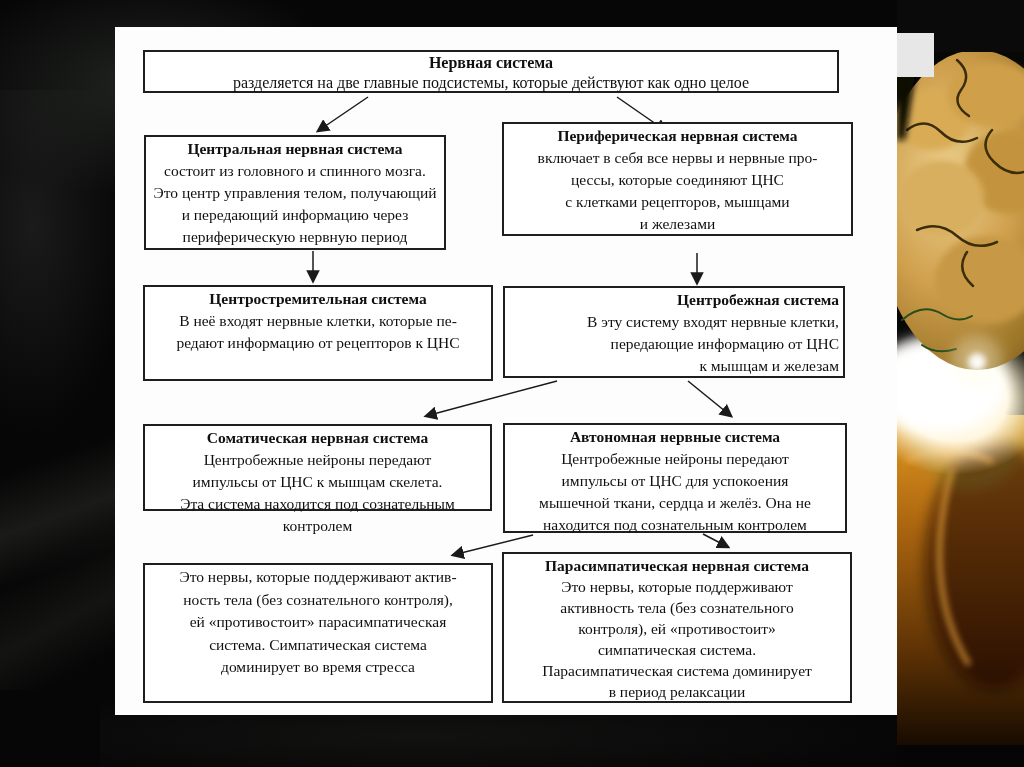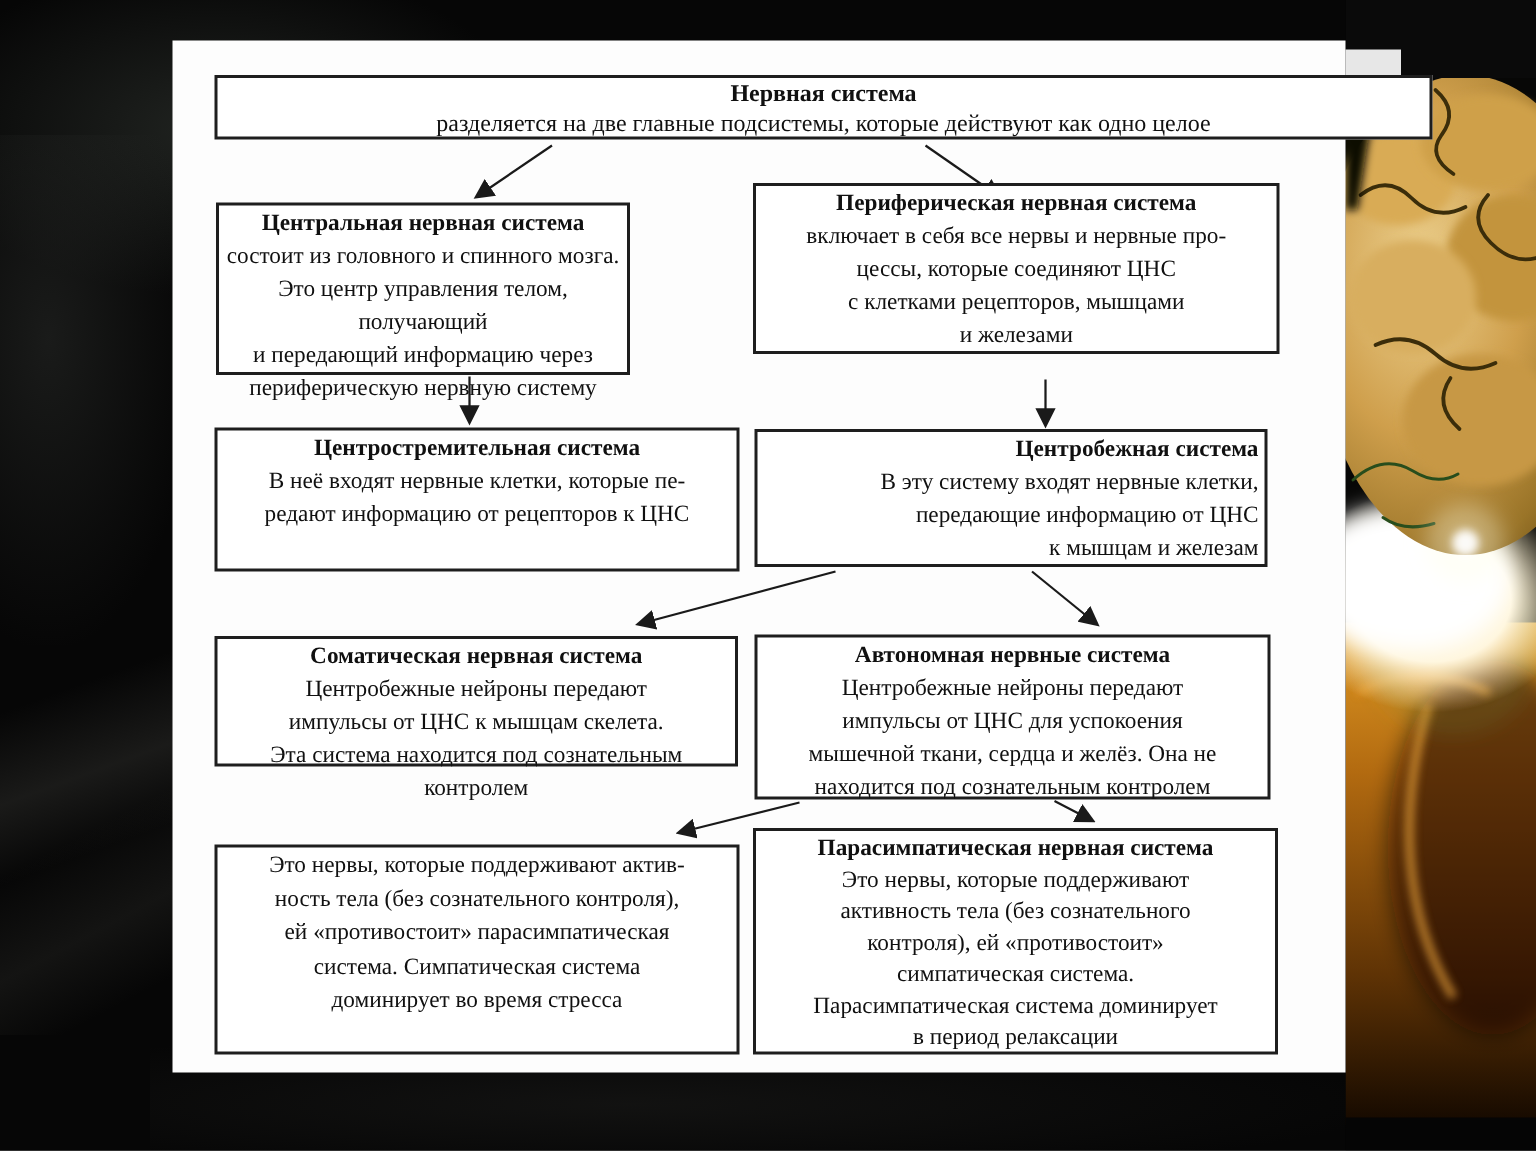--- a/index.html
+++ b/index.html
@@ -28,24 +28,24 @@
 
   
   .panel { position:absolute; left:115px; top:27px; width:782px; height:688px; background:#fdfdfd; }
   .arrows { position:absolute; left:0; top:0; width:782px; height:688px; pointer-events:none; }
 
   .box { position:absolute; background:#ffffff; border:2px solid #1e1e1e; box-sizing:border-box;
          text-align:center; color:#101010; padding:1px 4px; }
   .box .ttl { font-weight:bold; font-size:15.5px; line-height:22px; }
   .box .bdy { font-size:15.5px; line-height:22px; white-space:pre-line; }
 
-  .n1 { left:28px;  top:23px;  width:812px; height:43px; }
+  .n1 { left:28px;  top:23px;  width:696px; height:43px; }
   .n1 .ttl { font-size:16px; line-height:20px; }
   .n1 .bdy { font-size:16px; line-height:20px; }
-  .n2 { left:29px;  top:108px; width:276px; height:115px; }
+  .n2 { left:29px;  top:108px; width:302px; height:115px; }
   .n3 { left:387px; top:95px; width:351px; height:114px; }
   .n4 { left:28px;  top:258px; width:350px; height:96px; }
   .n5 { left:388px; top:259px; width:342px; height:92px;text-align:right; }
   .n6 { left:28px;  top:397px; width:349px; height:87px; }
   .n7 { left:388px; top:396px; width:344px; height:110px; }
   .n8 { left:28px;  top:536px; width:350px; height:140px; }
   .n8 .ttl,.n8 .bdy { line-height:22.5px; }
   .n9 { left:387px; top:525px; width:350px; height:151px; }
   .n9 .ttl,.n9 .bdy { line-height:21px; }
 </style>
@@ -150,21 +150,21 @@
     <div class="box n1">
       <div class="ttl">Нервная система</div>
       <div class="bdy">разделяется на две главные подсистемы, которые действуют как одно целое</div>
     </div>
 
     <div class="box n2">
       <div class="ttl">Центральная нервная система</div>
       <div class="bdy">состоит из головного и спинного мозга.
 Это центр управления телом, получающий
 и передающий информацию через
-периферическую нервную систему</div>
+периферическую нервную период</div>
     </div>
 
     <div class="box n3">
       <div class="ttl">Периферическая нервная система</div>
       <div class="bdy">включает в себя все нервы и нервные про-
 цессы, которые соединяют ЦНС
 с клетками рецепторов, мышцами
 и железами</div>
     </div>
 

